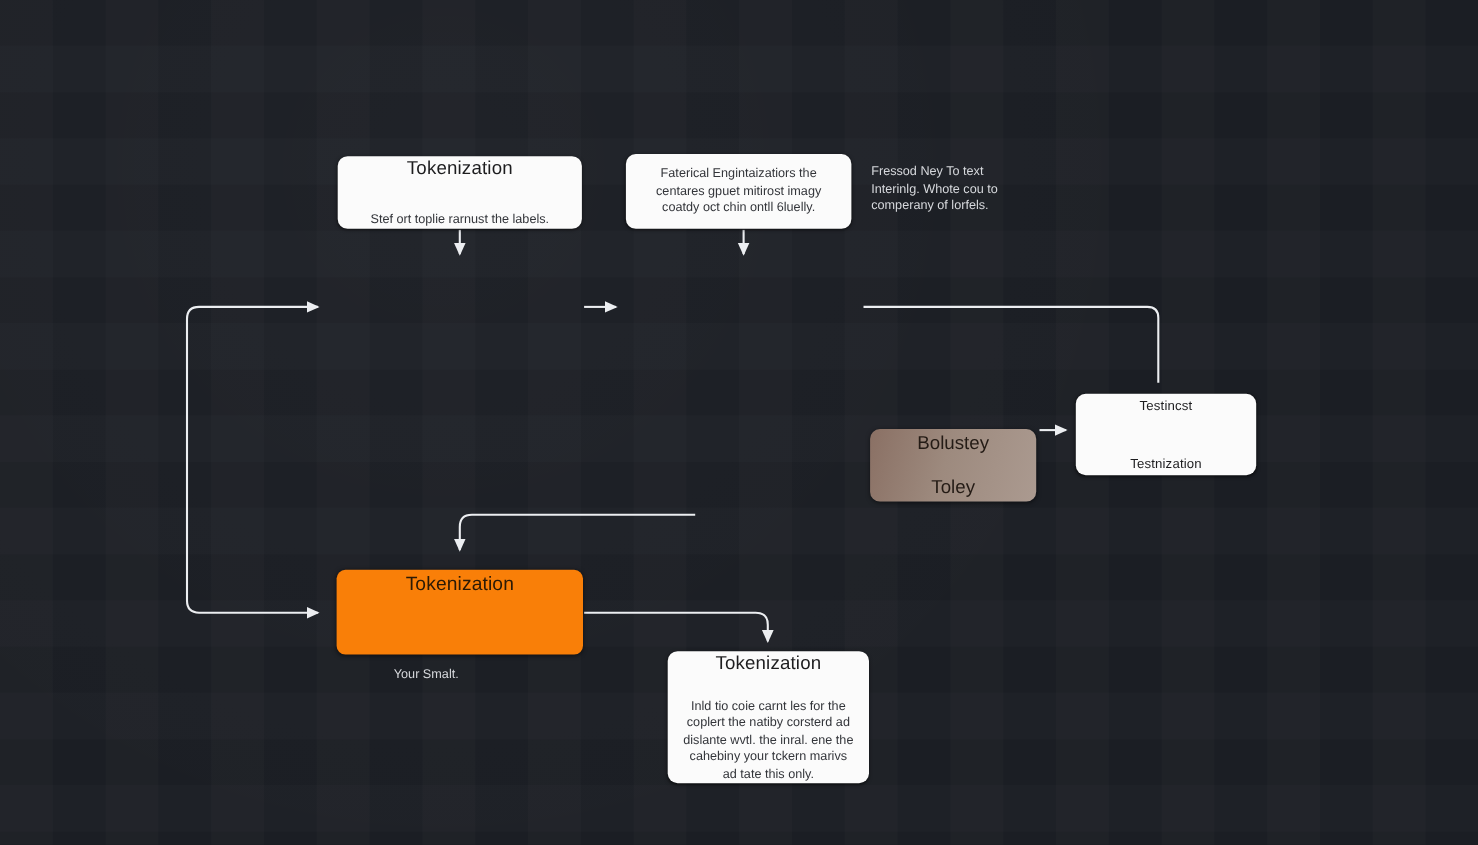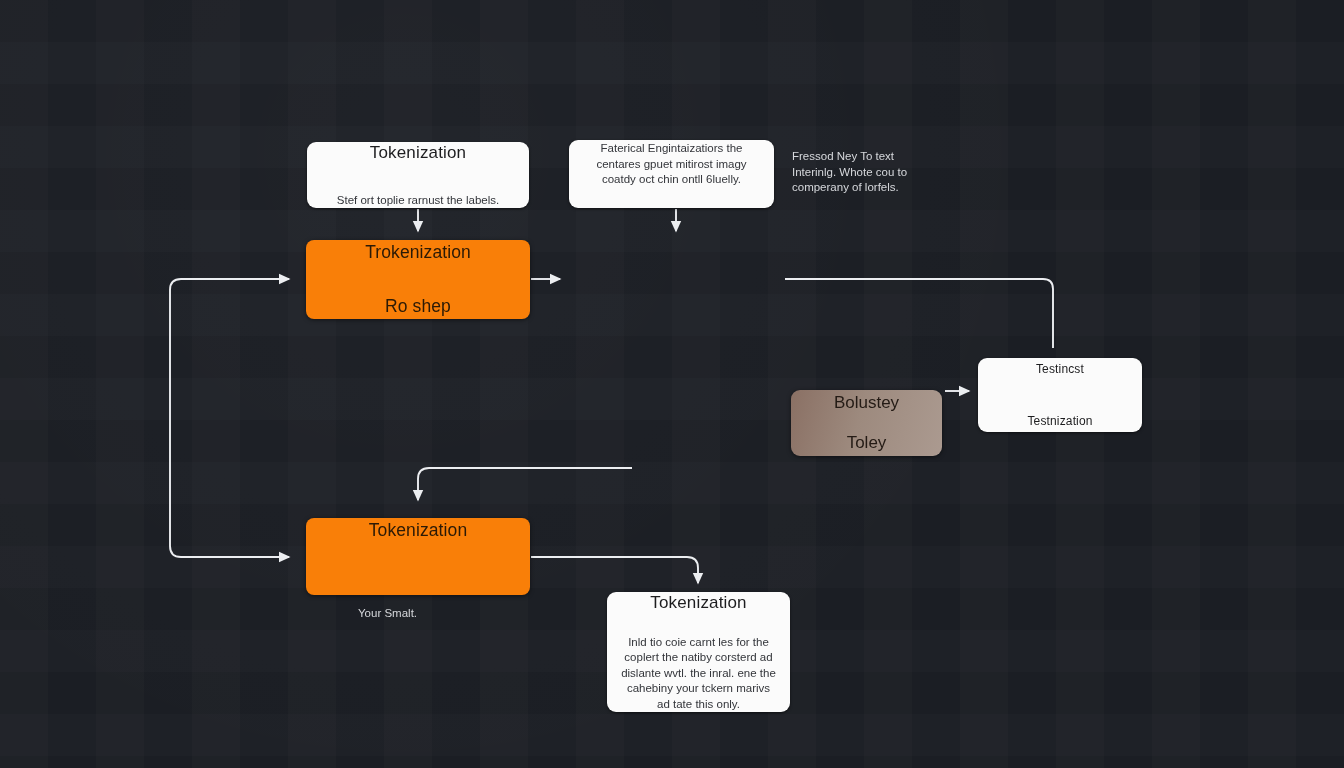--- a/index.html
+++ b/index.html
@@ -55,21 +55,21 @@
     color: #1d1d1f;
     font-size: 17px;
     line-height: 22px;
     letter-spacing: 0.15px;
   }
   .card .body {
     color: #33353a;
     font-size: 11.5px;
     line-height: 15.5px;
     padding: 0 14px;
-    margin-top: 1px;
+    margin-top: 11px;
   }
   .card.small-title .title { font-size: 12px; }
 
   
   .orange {
     background: #f97f08;
     border-radius: 8px;
     box-shadow: 0 1px 4px rgba(0,0,0,0.5);
   }
   .orange .title {
@@ -150,24 +150,20 @@
 
   <div class="node card" id="node-top-left">
     <div class="title">Tokenization</div>
     <div class="body">Stef ort toplie rarnust the labels.</div>
   </div>
 
   <div class="node card" id="node-top-mid">
     <div class="body">Faterical Engintaizatiors the centares gpuet mitirost imagy coatdy oct chin ontll 6luelly.</div>
   </div>
 
-  <div class="node orange" id="node-orange-upper">
-    <div class="title">Trokenization</div>
-    <div class="title">Ro shep</div>
-  </div>
 
 
   <div class="node brown" id="node-brown">
     <div class="title">Bolustey</div>
     <div class="title">Toley</div>
   </div>
 
   <div class="node card small-title" id="node-test">
     <div class="title">Testincst</div>
     <div class="title">Testnization</div>

